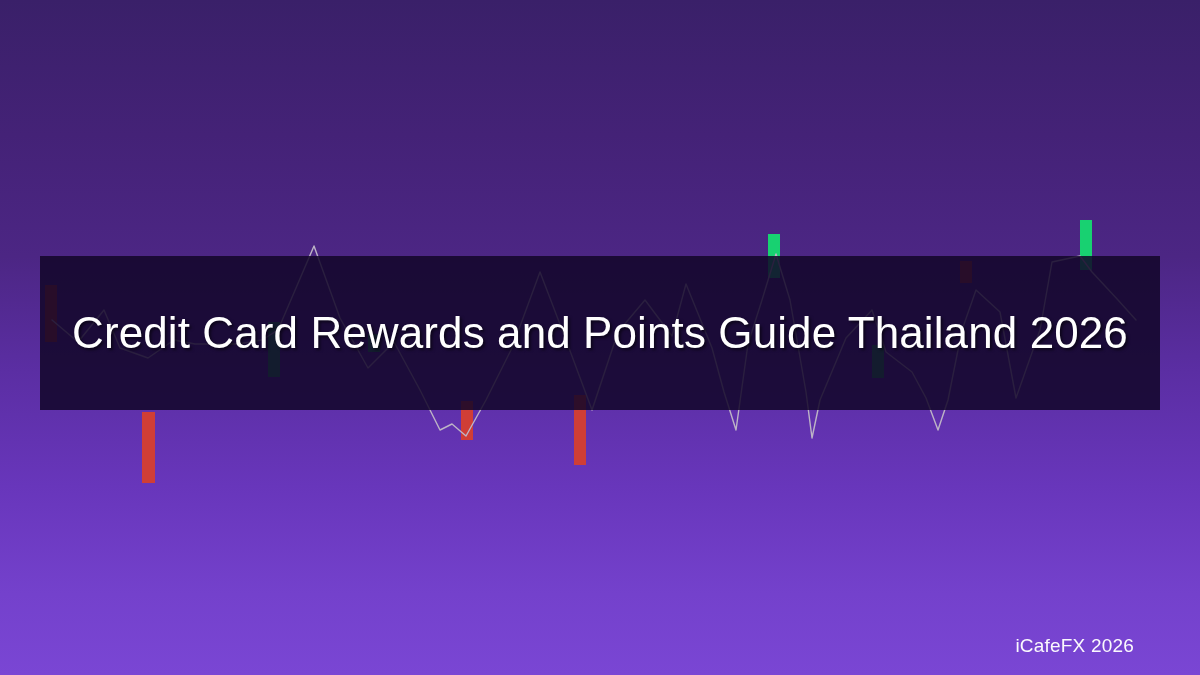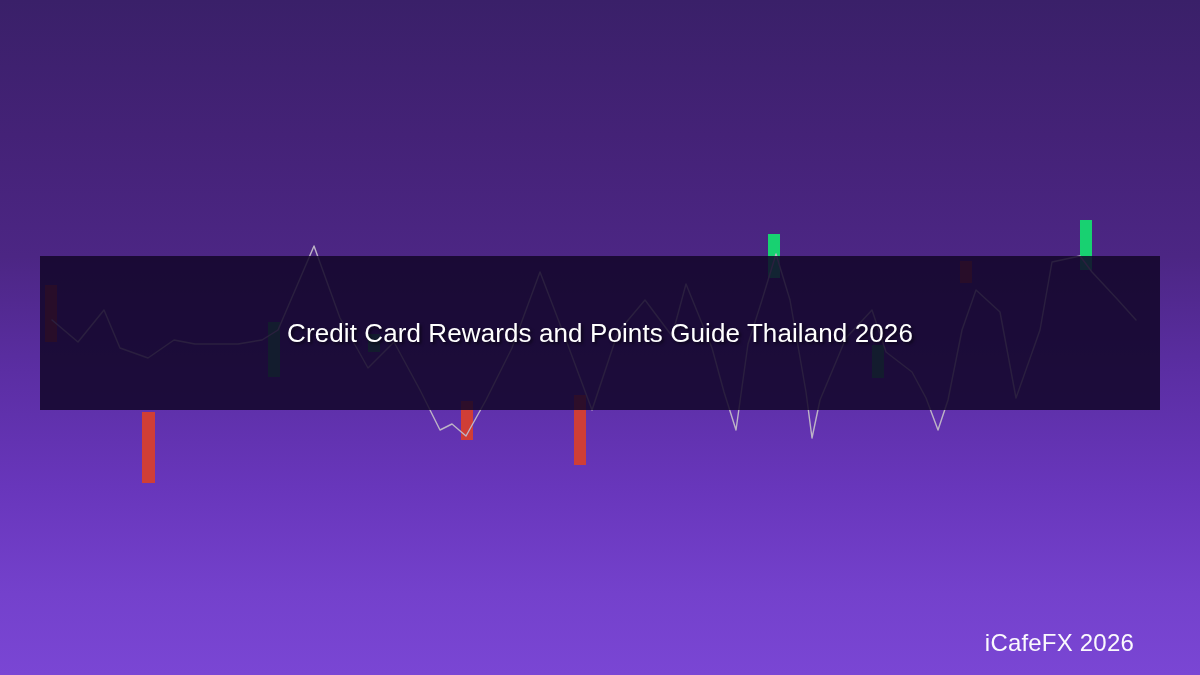--- a/index.html
+++ b/index.html
@@ -43,32 +43,32 @@
   #page-title {
     position: absolute;
     left: 40px;
     top: 256px;
     width: 1120px;
     height: 154px;
     display: flex;
     align-items: center;
     justify-content: center;
     color: #ffffff;
-    font-size: 26px;
+    font-size: 44px;
     font-weight: 400;
     letter-spacing: 0.1px;
     white-space: nowrap;
     text-shadow: 2px 2px 3px rgba(0,0,0,0.55);
   }
   #watermark {
     position: absolute;
     right: 66px;
     bottom: 18px;
     color: #ffffff;
-    font-size: 24px;
+    font-size: 19px;
     font-weight: 400;
     opacity: 0.97;
     letter-spacing: 0.2px;
   }
 </style>
 </head>
 <body>
 
 <div id="stage">
 

